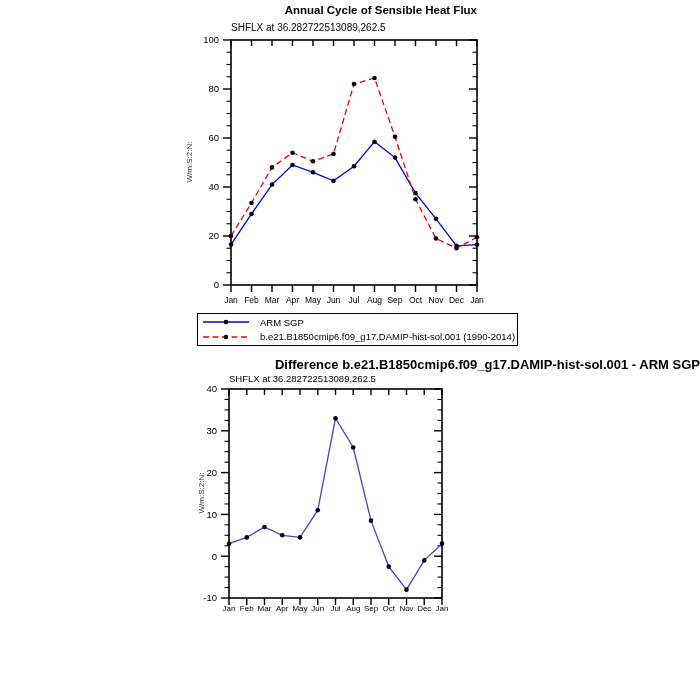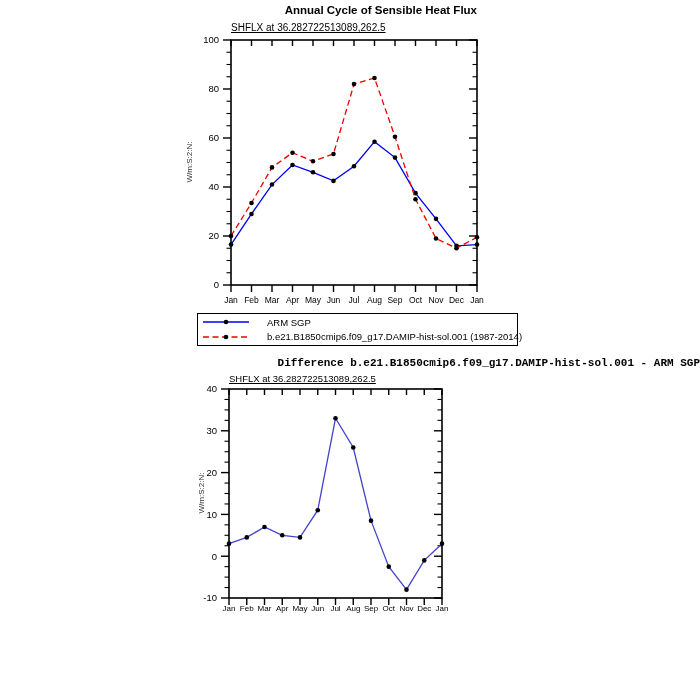--- a/index.html
+++ b/index.html
@@ -3,33 +3,33 @@
 <meta charset="utf-8">
 <style>
   html,body{margin:0;padding:0;background:#ffffff;}
   #canvas{
     position:relative;width:700px;height:700px;background:#ffffff;overflow:hidden;
     font-family:"Liberation Sans", sans-serif;color:#000;
   }
   #plots{position:absolute;left:0;top:0;}
   .abs{position:absolute;white-space:nowrap;}
   .chart-title{font-weight:bold;font-size:11.5px;letter-spacing:0;}
-  .chart-subtitle{font-size:10px;text-decoration:underline;}
+  .chart-subtitle{font-size:10px;}
   .centered{text-align:right;}
   .vlab{
     position:absolute;white-space:nowrap;font-size:8px;color:#2b2b2b;
     transform:translate(-50%,-50%) rotate(-90deg);
   }
   .legend{
     position:absolute;left:197px;top:313px;width:321px;height:33px;
     border:1.2px solid #000;background:#fff;box-sizing:border-box;
     display:flex;flex-direction:column;justify-content:space-evenly;
     padding-left:4px;font-size:9.5px;
   }
-  .legend-row{display:flex;align-items:center;gap:17px;height:13px;}
+  .legend-row{display:flex;align-items:center;gap:10px;height:13px;}
   .legend-row svg{flex:0 0 auto;}
   .legend-label{white-space:nowrap;}
 </style>
 </head>
 <body>
 
 <div id="canvas">
 
   <svg id="plots" width="700" height="700">
       <rect x="231" y="40" width="246" height="245" fill="none" stroke="#000000" stroke-width="1.6"></rect>
@@ -262,21 +262,21 @@
           <line x1="1" y1="6" x2="47" y2="6" stroke="#0000ee" stroke-width="1.4"></line>
           <circle cx="24" cy="6" r="2.3" fill="#000000"></circle>
         </svg>
       <span class="legend-label">ARM SGP</span>
     </div>
     <div class="legend-row">
       <svg width="48" height="12">
           <line x1="1" y1="6" x2="47" y2="6" stroke="#ee0000" stroke-width="1.4" stroke-dasharray="6,3.5"></line>
           <circle cx="24" cy="6" r="2.3" fill="#000000"></circle>
         </svg>
-      <span class="legend-label">b.e21.B1850cmip6.f09_g17.DAMIP-hist-sol.001 (1987-2014)</span>
+      <span class="legend-label">b.e21.B1850cmip6.f09_g17.DAMIP-hist-sol.001 (1990-2014)</span>
     </div>
   </div>
 
-  <div class="abs chart-title centered" style="left:0px;top:357px;width:700px;font-size:11px;font-family:Liberation Mono, monospace;">Difference b.e21.B1850cmip6.f09_g17.DAMIP-hist-sol.001 - ARM SGP</div>
+  <div class="abs chart-title centered" style="left:0px;top:357px;width:700px;font-size:13px;">Difference b.e21.B1850cmip6.f09_g17.DAMIP-hist-sol.001 - ARM SGP</div>
   <div class="abs chart-subtitle" style="left:229px;top:373px;font-size:9.5px;">SHFLX at 36.282722513089,262.5</div>
   <div class="vlab" style="left:201px;top:493px;">W/m:S:2:N:</div>
 
 </div>
 
 </body></html>

